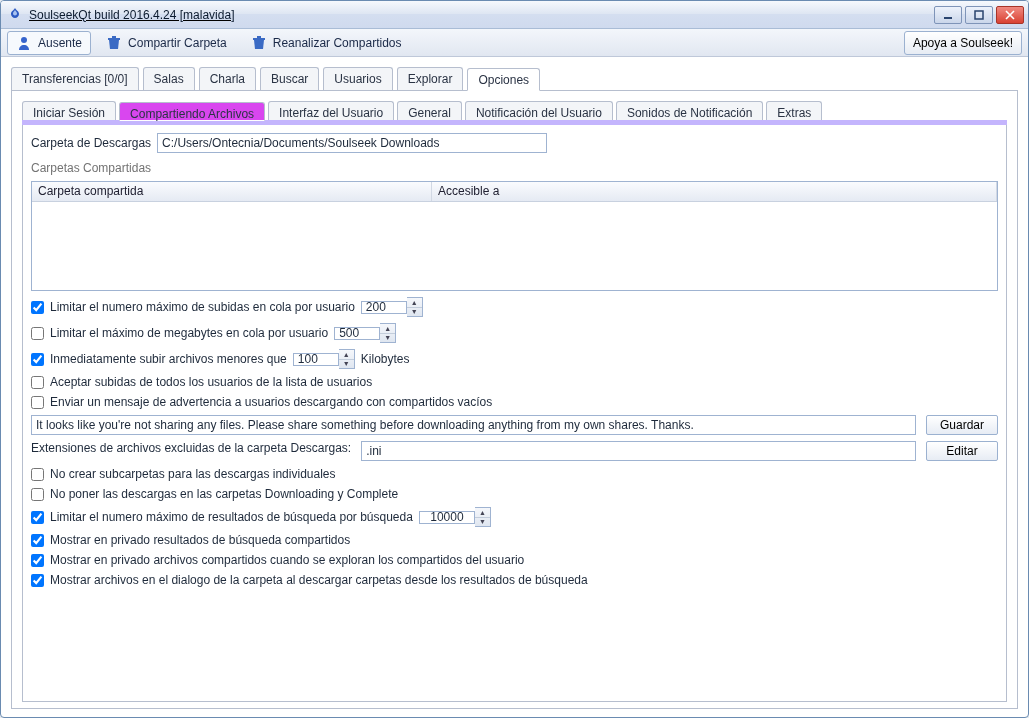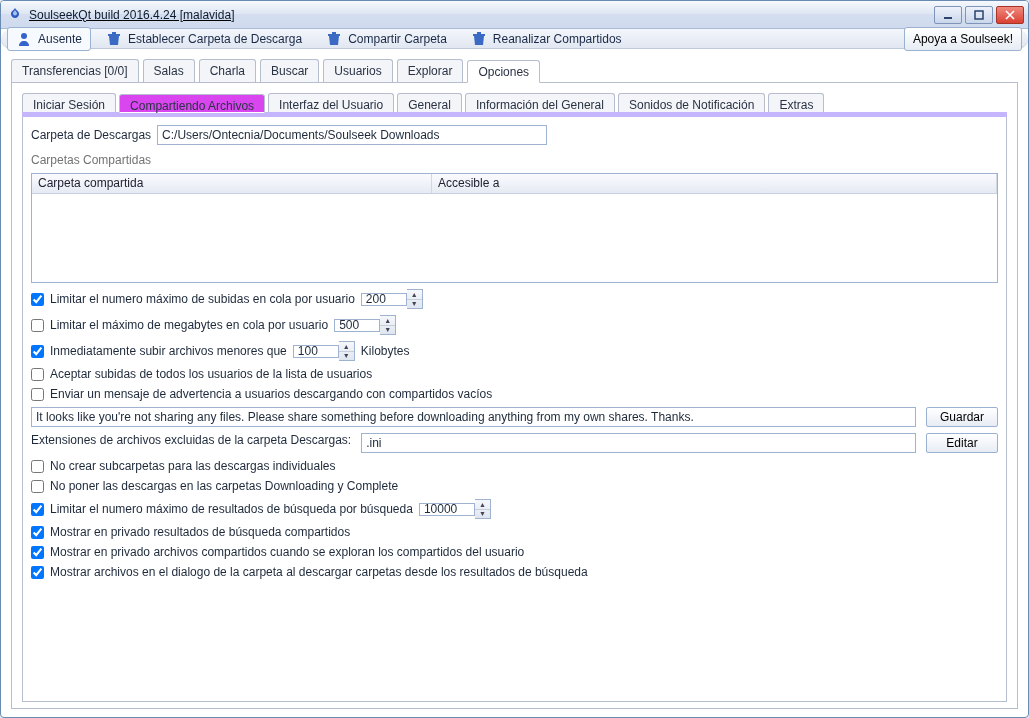--- a/index.html
+++ b/index.html
@@ -11,22 +11,22 @@
 .titlebar { height: 28px; background: linear-gradient(#f6f9fd, #dde5f2 50%, #d4def0 50%, #cfdaee);
   border-bottom: 1px solid #a9bcd6; display: flex; align-items: center; padding: 0 0 0 6px; text-decoration: underline; }
 .titlebar .appicon { width: 16px; height: 16px; margin-right: 6px; color: #2a54b1; }
 .titlebar .title { flex: 1; color: #0b1a2e; font-size: 12px; }
 .winbtns { display: flex; gap: 3px; padding-right: 4px; }
 .winbtn { width: 28px; height: 18px; border: 1px solid #7e94b8; border-radius: 2px;
   background: linear-gradient(#edf2fb,#cad6ea); display:flex; align-items:center; justify-content:center; }
 .winbtn.close { background: linear-gradient(#f08a81,#d94132); border-color:#a83428; }
 .winbtn svg { width:12px; height:10px; }
 
-.toolbar { height: 20px; background: linear-gradient(#f3f6fb,#e1e7f1); border-bottom: 1px solid #bfc8d9;
-  display: flex; align-items: center; padding: 0 6px; gap: 6px; border-radius: 16px; }
+.toolbar { height: 28px; background: linear-gradient(#f3f6fb,#e1e7f1); border-bottom: 1px solid #bfc8d9;
+  display: flex; align-items: center; padding: 0 6px; gap: 6px; }
 .toolbtn { height: 24px; display:flex; align-items:center; gap:6px; padding: 0 8px;
   border:1px solid transparent; border-radius:3px; color:#1a2947; }
 .toolbtn.boxed { border:1px solid #9bb1d0; background:#f6f9fd; }
 .toolicon { width:16px; height:16px; display:inline-flex; align-items:center; justify-content:center; }
 .toolicon svg { width:16px; height:16px; }
 .toolbar .spacer { flex:1; }
 .supportbtn { height:24px; padding:0 8px; border:1px solid #9bb1d0; background:linear-gradient(#fff,#e7ecf4);
   border-radius:3px; display:flex; align-items:center; }
 
 .outer-pad { padding: 10px 10px 8px 10px; flex:1; display:flex; flex-direction:column; }
@@ -119,30 +119,20 @@
       <span>Ausente</span>
     </div>
     <div class="toolbtn">
       <span class="toolicon">
         <svg viewBox="0 0 16 16">
             <path fill="#3a6ac4" d="M3 5h10l-1 9H4z"></path>
             <rect x="2" y="3" width="12" height="2" fill="#3a6ac4"></rect>
             <rect x="6" y="1" width="4" height="2" fill="#3a6ac4"></rect>
           </svg>
       </span>
-      <span>Establecer Carpeta de Descarga</span>
-    </div>
-    <div class="toolbtn">
-      <span class="toolicon">
-        <svg viewBox="0 0 16 16">
-            <path fill="#3a6ac4" d="M3 5h10l-1 9H4z"></path>
-            <rect x="2" y="3" width="12" height="2" fill="#3a6ac4"></rect>
-            <rect x="6" y="1" width="4" height="2" fill="#3a6ac4"></rect>
-          </svg>
-      </span>
       <span>Compartir Carpeta</span>
     </div>
     <div class="toolbtn">
       <span class="toolicon">
         <svg viewBox="0 0 16 16">
             <path fill="#3a6ac4" d="M3 5h10l-1 9H4z"></path>
             <rect x="2" y="3" width="12" height="2" fill="#3a6ac4"></rect>
             <rect x="6" y="1" width="4" height="2" fill="#3a6ac4"></rect>
           </svg>
       </span>
@@ -166,21 +156,21 @@
       <div class="tab active"><span>Opciones</span></div>
     </div>
 
     <div class="pane1">
 
       <div class="tabs2">
         <div class="tab"><span>Iniciar Sesión</span></div>
         <div class="tab active"><span>Compartiendo Archivos</span></div>
         <div class="tab"><span>Interfaz del Usuario</span></div>
         <div class="tab"><span>General</span></div>
-        <div class="tab"><span>Información del General</span></div>
+        <div class="tab"><span>Notificación del Usuario</span></div>
         <div class="tab"><span>Sonidos de Notificación</span></div>
         <div class="tab"><span>Extras</span></div>
       </div>
 
       <div class="pane2">
 
         <div class="row">
           <span class="lbl">Carpeta de Descargas</span>
           <input class="txt" style="width: 390px;" value="C:/Users/Ontecnia/Documents/Soulseek Downloads">
         </div>
@@ -262,21 +252,21 @@
 
         <div class="cb">
           <input type="checkbox" style="">
           <span class="lbl">No poner las descargas en las carpetas Downloading y Complete</span>
         </div>
 
         <div class="cb">
           <input type="checkbox" checked="" style="">
           <span class="lbl">Limitar el numero máximo de resultados de búsqueda por búsqueda</span>
           <span class="spin">
-            <input class="txt" style="width: 56px;" value="10000">
+            <input class="txt" style="width: 56px; text-align: center;" value="10000">
             <span class="arrows">
                 <div>▲</div>
                 <div>▼</div>
               </span>
           </span>
         </div>
 
         <div class="cb">
           <input type="checkbox" checked="" style="">
           <span class="lbl">Mostrar en privado resultados de búsqueda compartidos</span>

